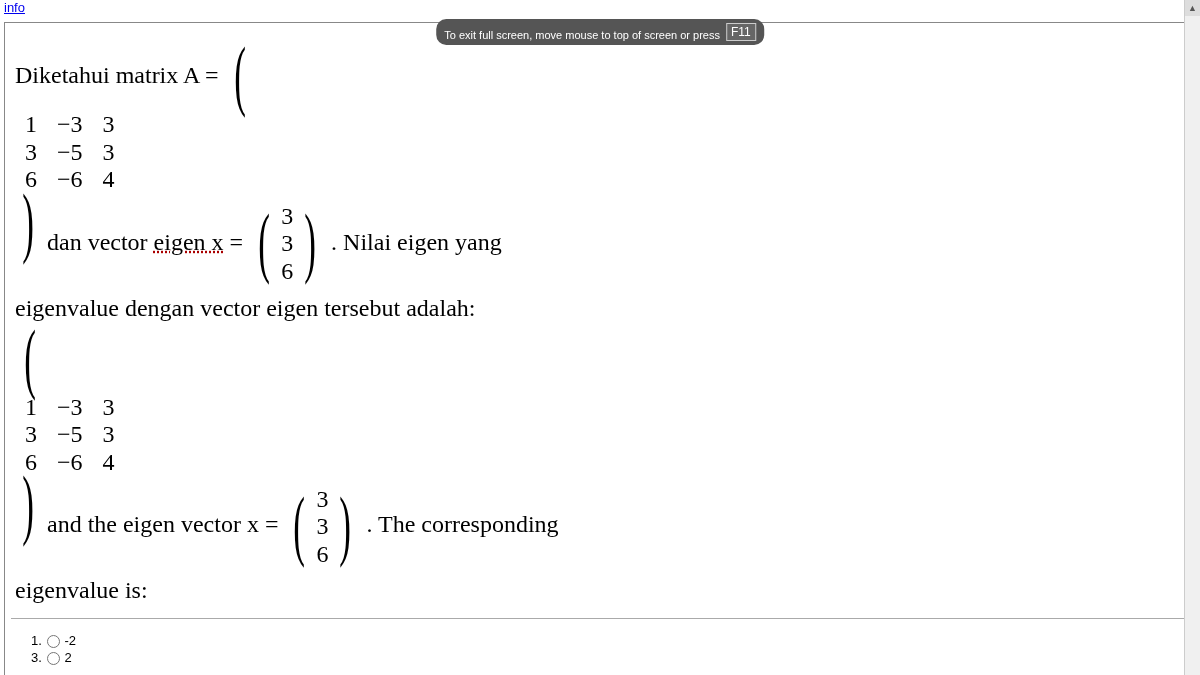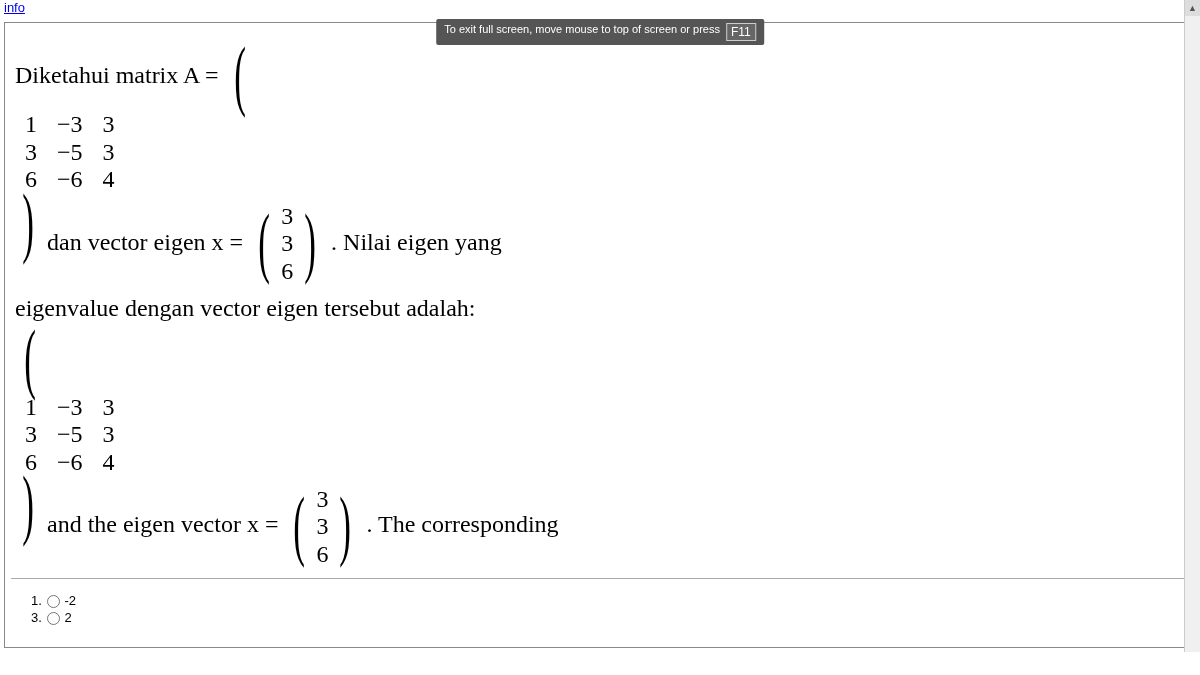--- a/index.html
+++ b/index.html
@@ -1,23 +1,23 @@
 <!DOCTYPE html>
 <html><head>
 <meta charset="utf-8">
 <style>
   * { box-sizing: border-box; margin: 0; padding: 0; }
   body { font-family: "Times New Roman", serif; font-size: 14px; background: #fff; color: #000; width: 1200px; position: relative; }
   .top-link { color: #0000ee; font-size: 13px; padding: 2px 4px; font-family: Arial, sans-serif; }
   .main-frame { border: 1px solid #888; margin: 6px 4px 4px 4px; position: relative; padding: 6px 6px 8px 6px; }
-  .fs-tip { position: absolute; top: -4px; left: 50%; transform: translateX(-50%); background: #555; color: #fff; font-family: Arial, sans-serif; font-size: 11px; padding: 4px 8px; border-radius: 2px; display: flex; align-items: flex-start; gap: 6px; z-index: 5; }
+  .fs-tip { position: absolute; top: -4px; left: 50%; transform: translateX(-50%); background: #555; color: #fff; font-family: Arial, sans-serif; font-size: 11px; padding: 4px 8px; border-radius: 10px; display: flex; align-items: flex-end; gap: 6px; z-index: 5; }
   .fs-tip .key { border: 1px solid #ccc; background: #666; padding: 1px 4px; font-size: 12px; }
   .question-body { font-size: 24px; line-height: 1.5; padding: 18px 4px 6px 4px; border-bottom: 1px solid #aaa; }
   .question-body p { margin-bottom: 4px; }
-  .eigenvec { text-decoration-style: dotted; text-decoration-color: #a00; }
+  .eigenvec { text-decoration: underline; text-decoration-style: dotted; text-decoration-color: #a00; }
   .options { font-family: Arial, sans-serif; font-size: 13px; padding: 14px 4px 12px 20px; }
   .options li { list-style: none; margin-bottom: 2px; }
   .options input { margin: 0 4px 0 2px; vertical-align: middle; }
   .scrollbar { position: absolute; right: 0; top: 0; bottom: 0; width: 16px; background: #f0f0f0; border-left: 1px solid #ccc; }
   .scroll-up { position: absolute; top: 0; left: 0; right: 0; height: 16px; background: #ddd; display:flex; align-items:center; justify-content:center; font-size:9px; color:#555; cursor:pointer; }
   .matrix-wrap { display: inline-flex; align-items: center; vertical-align: middle; margin: 0 2px; }
   .paren { font-size: 78px; line-height: 60px; font-weight: 100; transform: scaleX(0.45); display:inline-block; position:relative; top:-2px; }
   table.matrix { border-collapse: collapse; }
   table.matrix td { padding: 0 10px; text-align: center; font-size: 24px; line-height: 1.15; }
   table.vector td { padding: 0 4px; }
@@ -121,20 +121,21 @@
             </tr>
           <tr>
               <td>6</td>
             </tr>
         </tbody>
         </table>
         <span class="paren">)</span>
       </span>
       <span>. The corresponding</span>
     <p></p>
+    <p>eigenvalue is:</p>
   </div>
 
   <ol class="options">
     <li><span>1.</span> <input type="radio" name="ans" style=""><span>-2</span></li>
     <li><span>3.</span> <input type="radio" name="ans" style=""><span>2</span></li>
 
   </ol>
 
 </div>
 

